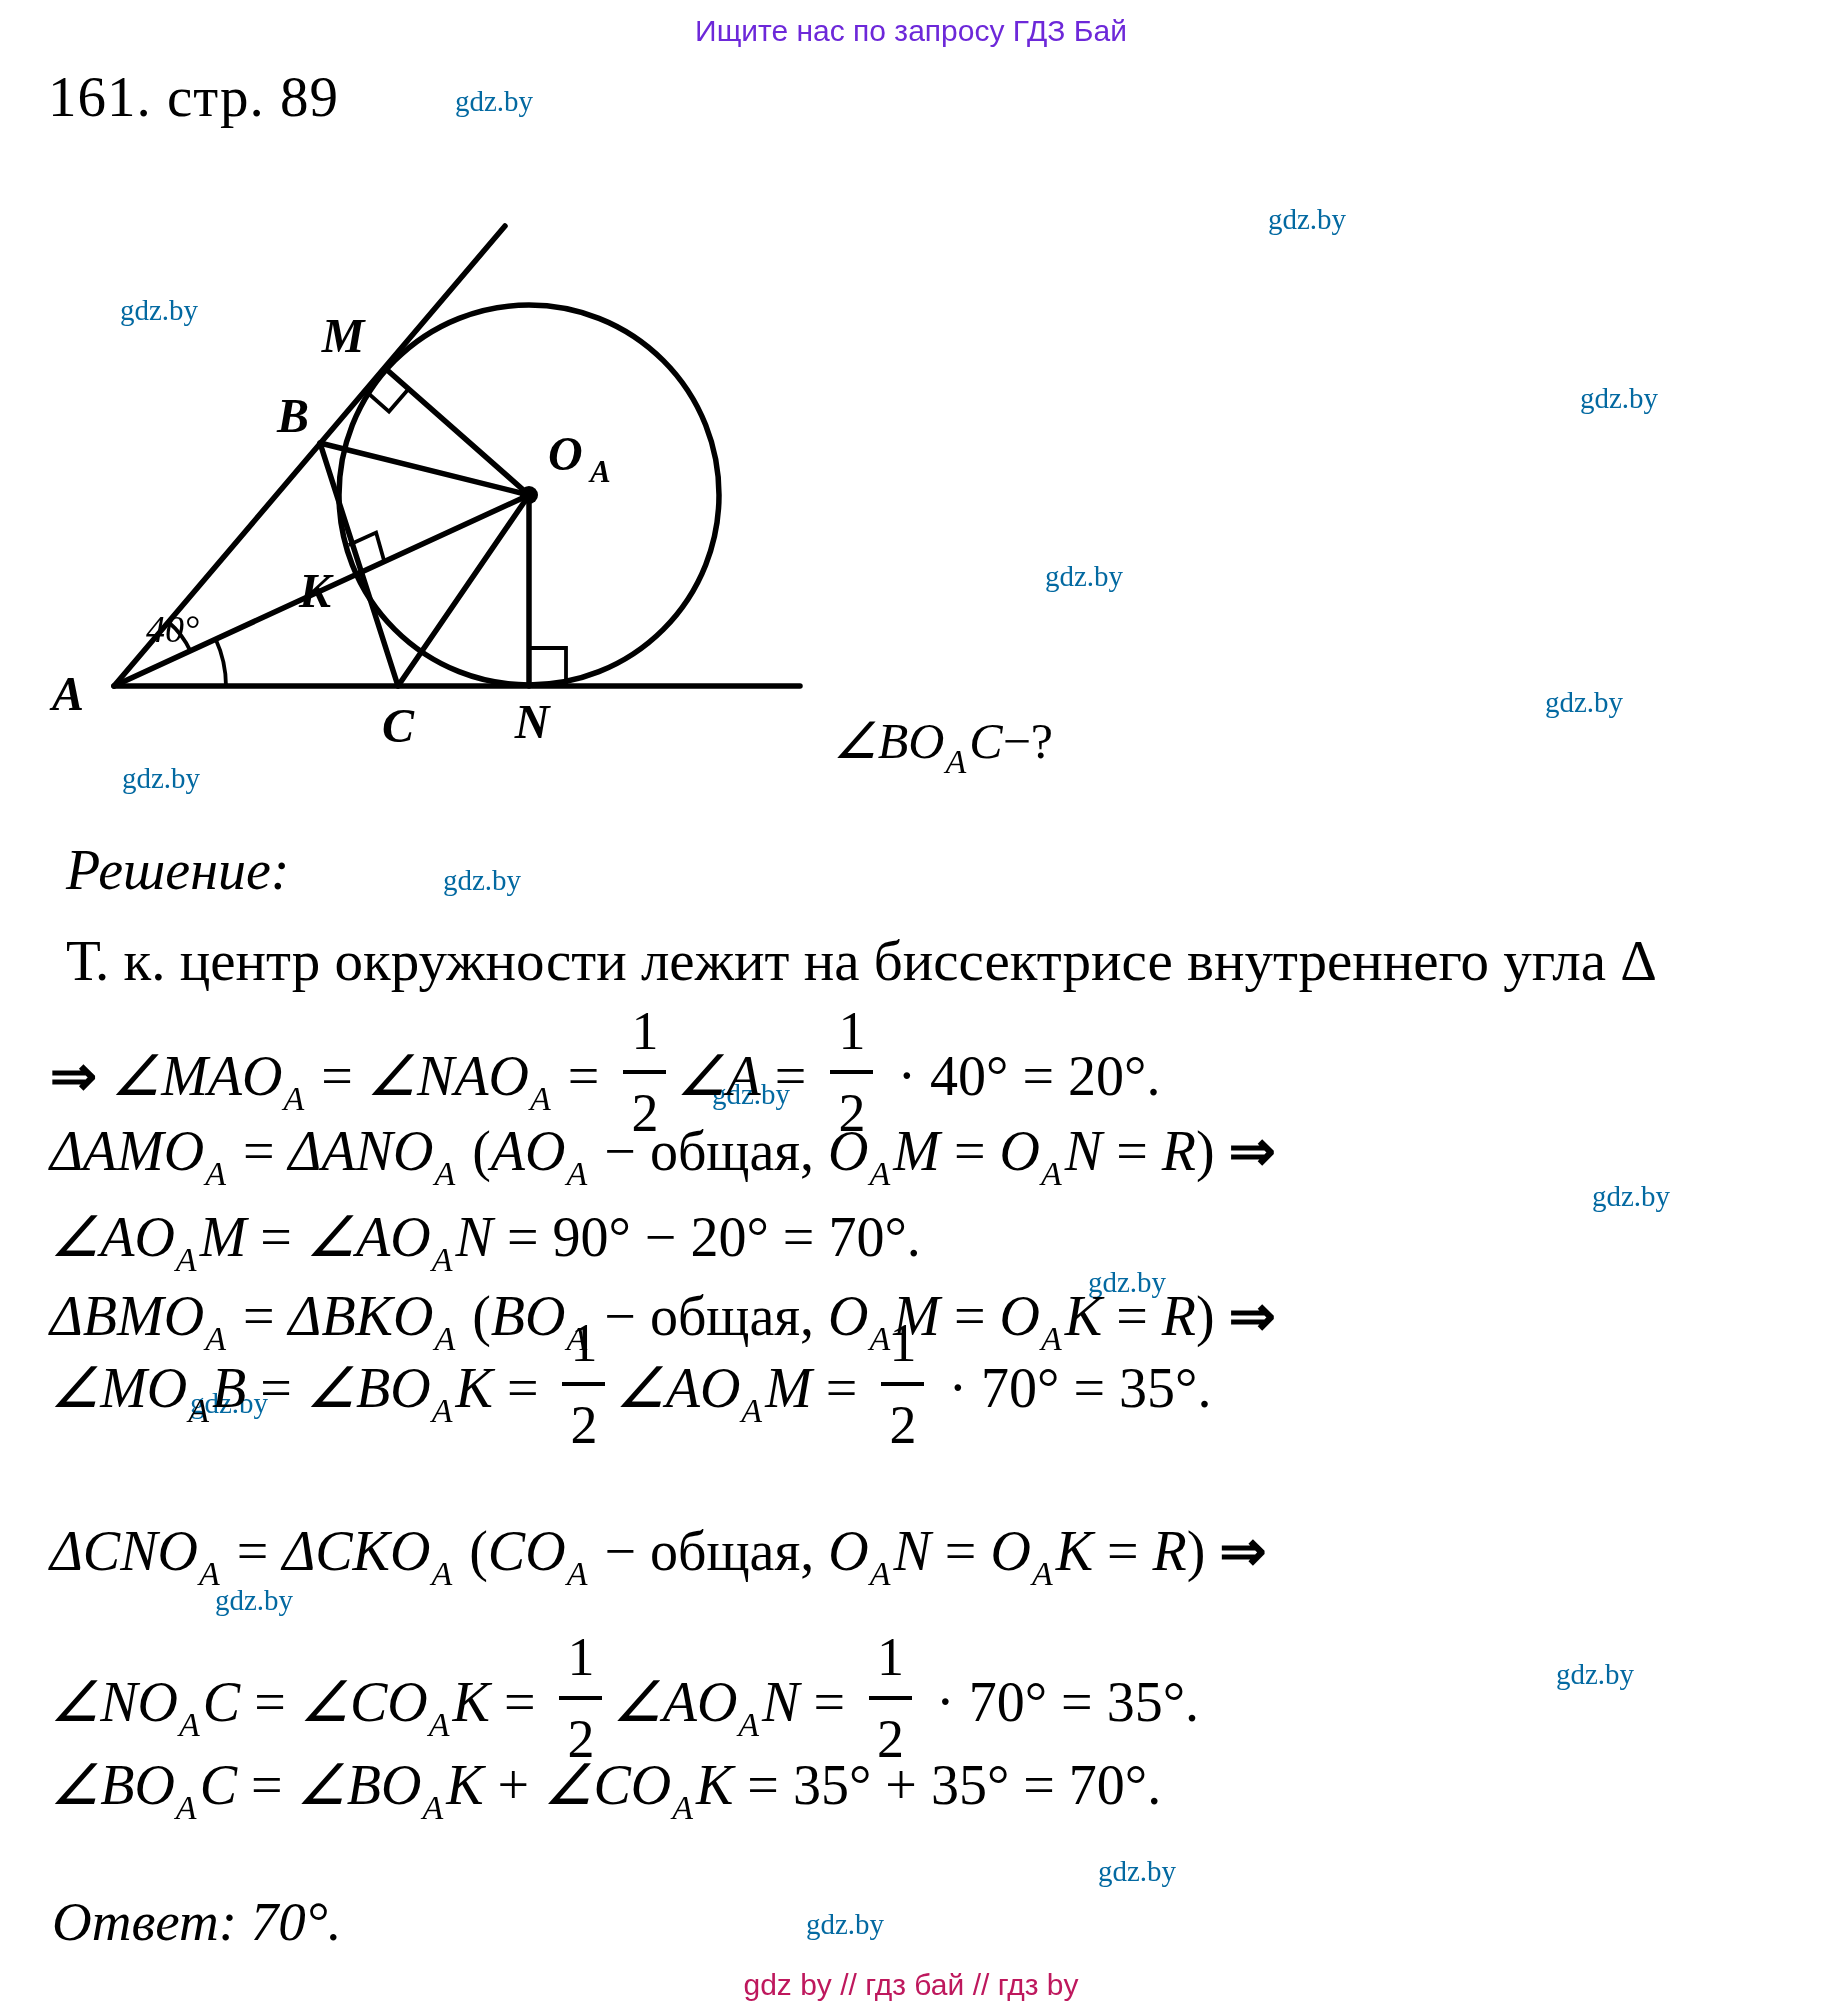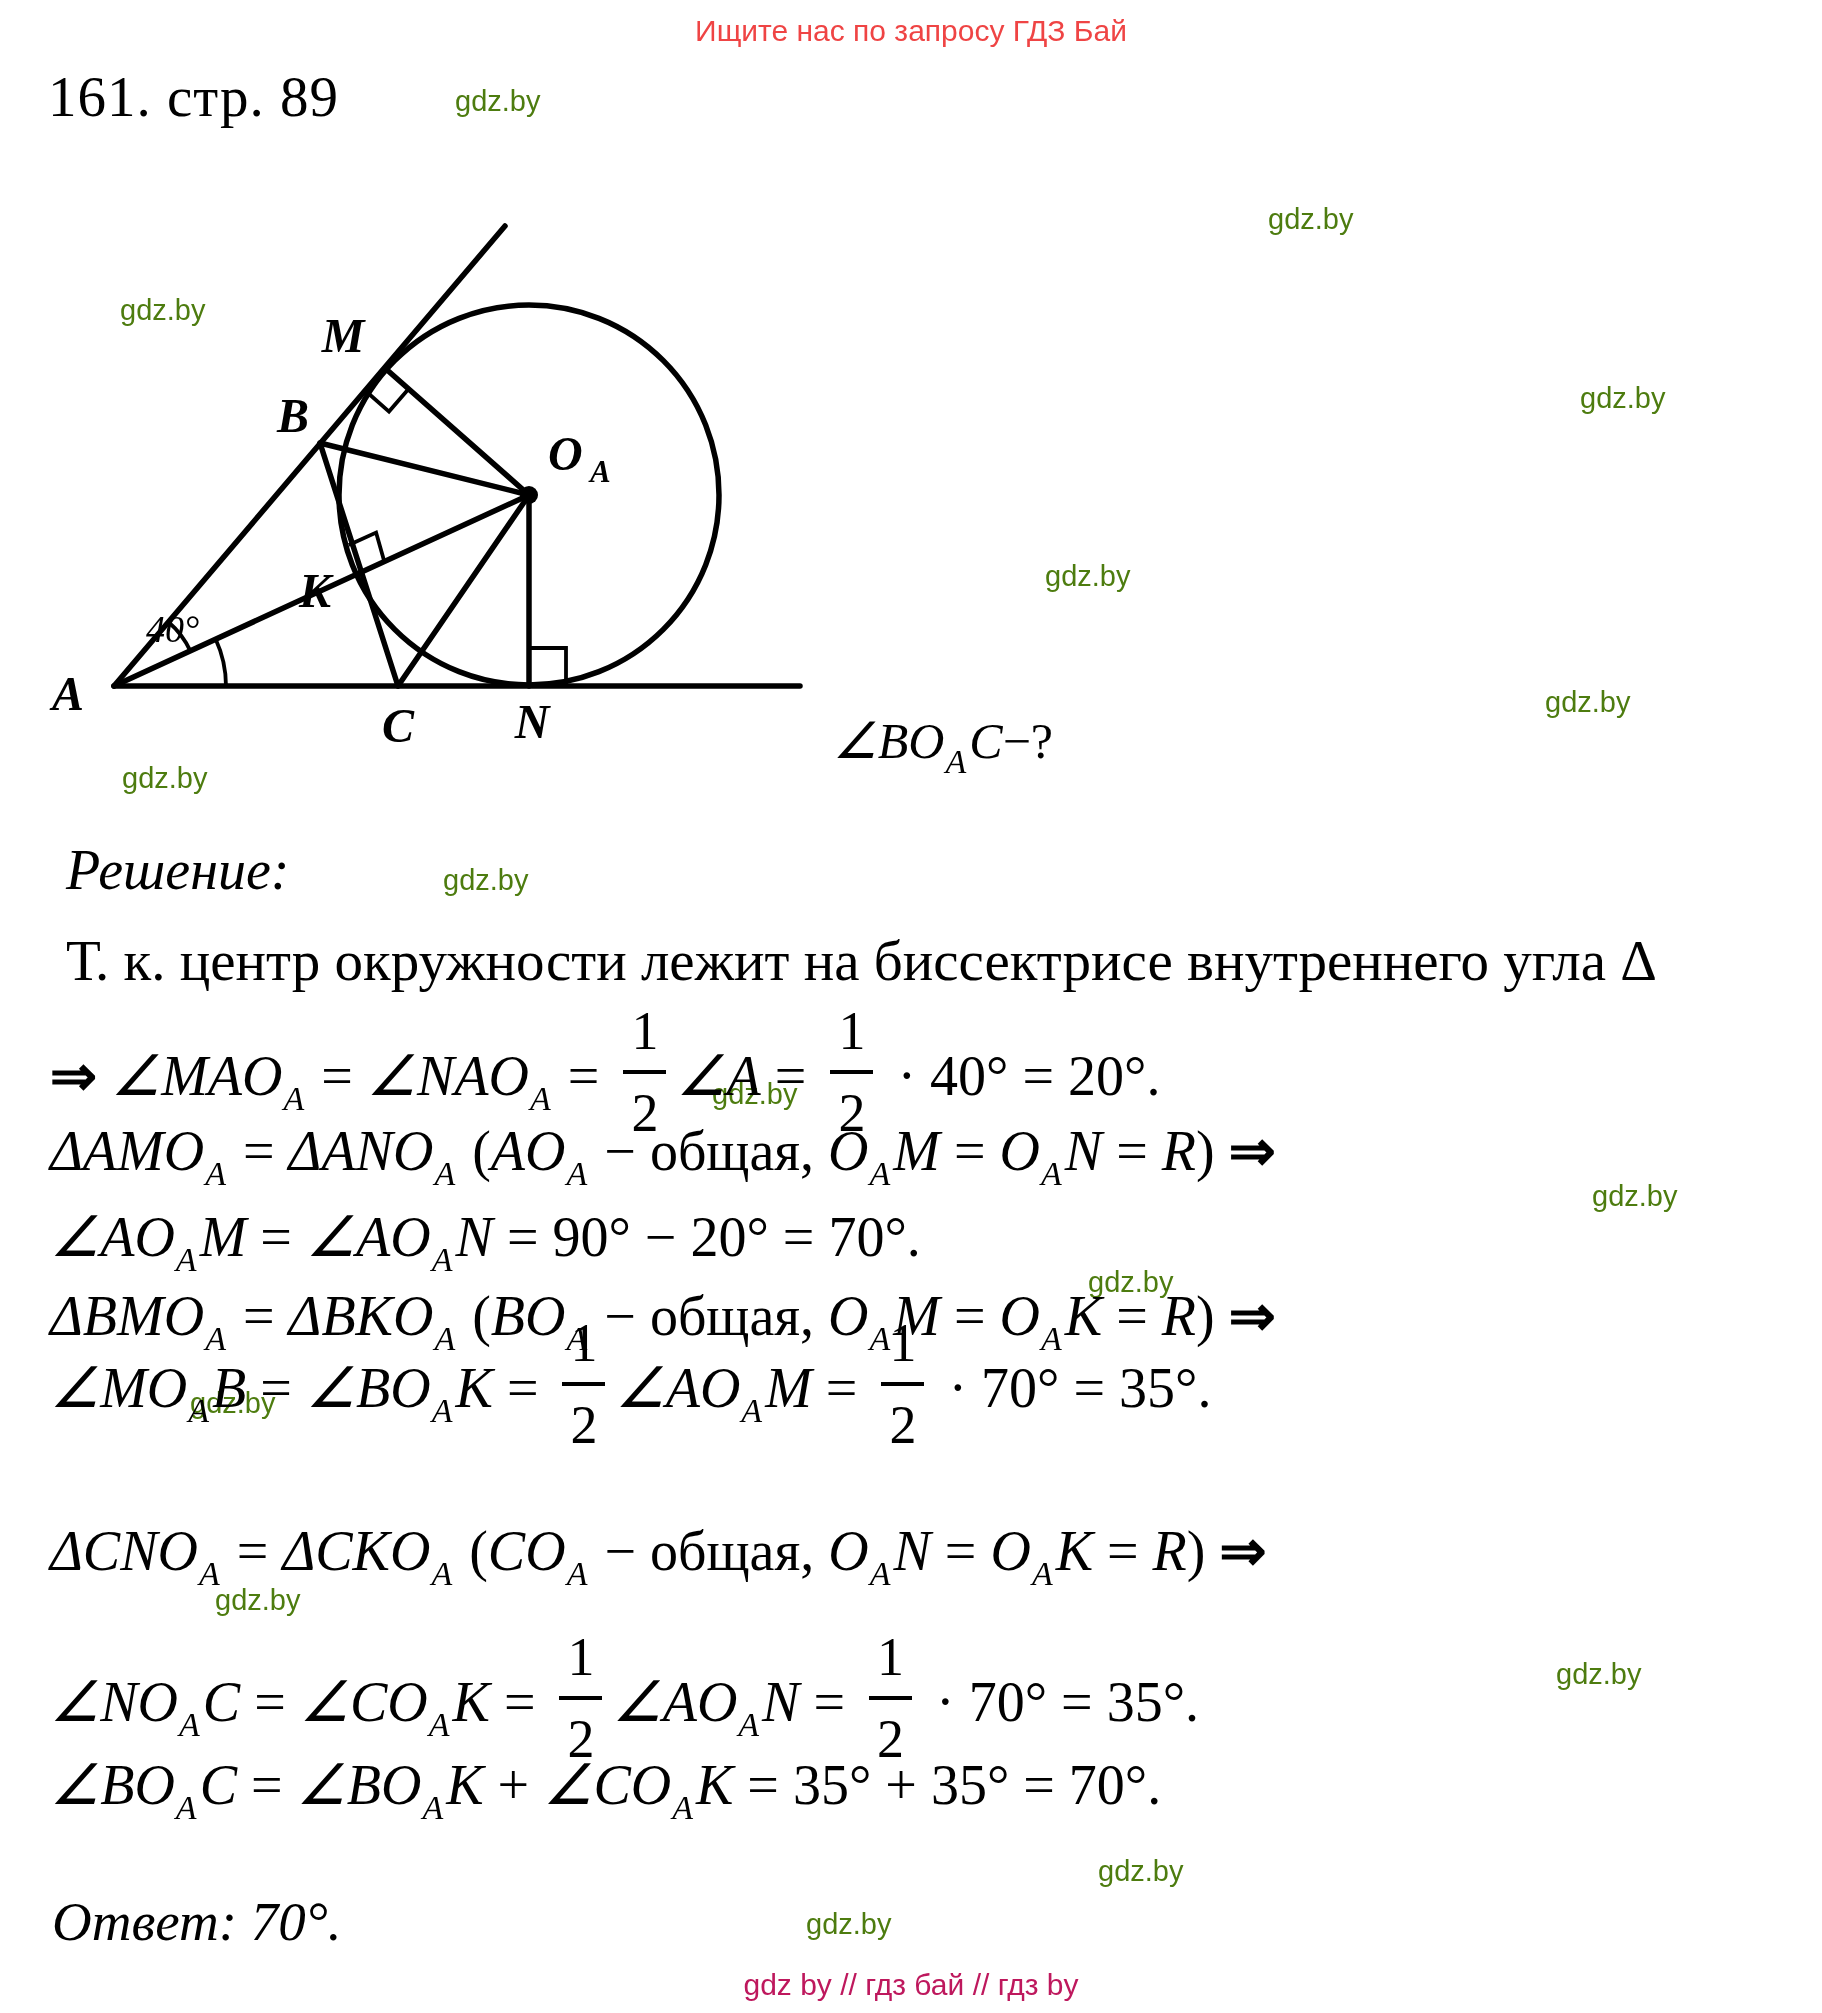--- a/index.html
+++ b/index.html
@@ -22,23 +22,23 @@
   
   .title{
     left:48px;top:64px;
     font-size:57px;font-weight:normal;
     letter-spacing:1px;
     font-family:"Liberation Serif",serif;
   }
   
   .wm{
     position:absolute;
-    font-family:Liberation Sans, sans-serif;
+    font-family:Liberation Serif, serif;
     font-size:29px;
-    color:#4d7c0f;
+    color:#0369a1;
     white-space:nowrap;
   }
   
   .math{
     position:absolute;
     font-size:56px;
     line-height:1.25;
     white-space:nowrap;
     font-family:"Liberation Serif",serif;
   }
@@ -76,21 +76,21 @@
     top:1968px;left:0;width:100%;
     text-align:center;
     font-family:"Liberation Sans",sans-serif;
     font-size:30px;
   }
   svg text{font-family:"Liberation Serif",serif;}
 </style>
 </head>
 <body>
 
-<div class="abs banner" style="color:#ef4444;">Ищите нас по запросу ГДЗ Бай</div>
+<div class="abs banner" style="color:#6d28d9;">Ищите нас по запросу ГДЗ Бай</div>
 
 <div class="abs title">161. стр. 89</div>
 
 <span class="wm" style="left:455px;top:85px;">gdz.by</span>
 <span class="wm" style="left:1268px;top:203px;">gdz.by</span>
 <span class="wm" style="left:120px;top:294px;">gdz.by</span>
 <span class="wm" style="left:1580px;top:382px;">gdz.by</span>
 <span class="wm" style="left:1045px;top:560px;">gdz.by</span>
 <span class="wm" style="left:1545px;top:686px;">gdz.by</span>
 <span class="wm" style="left:122px;top:762px;">gdz.by</span>

